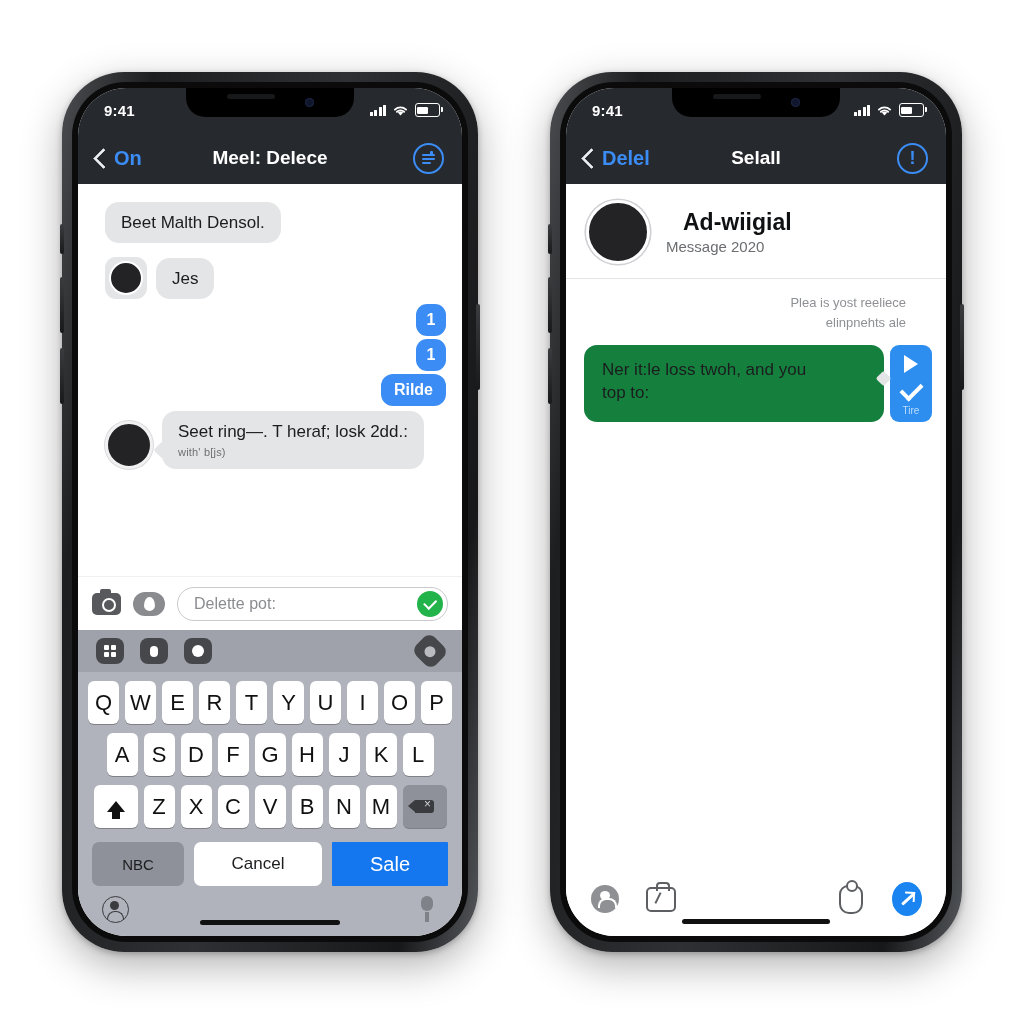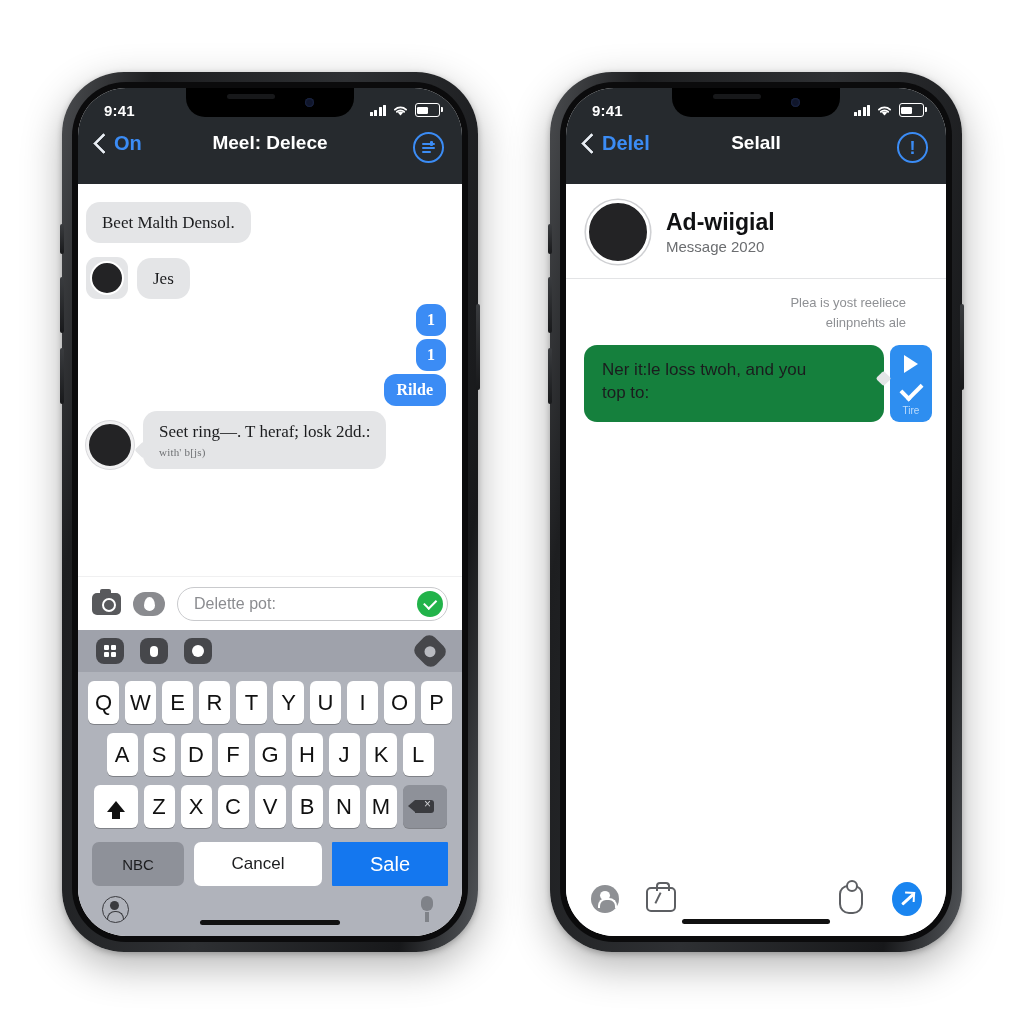--- a/index.html
+++ b/index.html
@@ -80,21 +80,21 @@
   .bars i:nth-child(3){height:8.5px;}
   .bars i:nth-child(4){height:11px;}
   .batt{width:23px;height:11.5px;border:1.6px solid #fff;border-radius:3px;position:relative;display:flex;align-items:center;}
   .batt::after{content:"";position:absolute;right:-3.6px;top:3px;width:2px;height:4.5px;background:#fff;border-radius:0 1px 1px 0;}
   .batt i{display:block;height:7px;width:11px;background:#fff;border-radius:1.3px;margin-left:1.4px;}
 
   
   .navbar{
     flex:0 0 52px;height:52px;
     background:#262a2e;
-    display:flex;align-items:flex-start;justify-content:space-between;
+    display:flex;align-items:center;justify-content:space-between;
     padding:0 18px;box-sizing:border-box;
     position:relative;
   }
   .nav-back{display:flex;align-items:center;gap:3px;cursor:pointer;}
   .chev{width:12px;height:12px;border-left:3.4px solid #e9eef4;border-bottom:3.4px solid #e9eef4;transform:rotate(45deg);border-radius:1px;}
   .nav-back-label{color:#3b8cf5;font-size:20px;font-weight:bold;}
   .nav-title{
     position:absolute;left:0;right:0;text-align:center;
     color:#fff;font-size:19px;font-weight:bold;pointer-events:none;
   }
@@ -106,21 +106,21 @@
   }
   .ic-filter{width:13px;height:11px;position:relative;}
   .ic-filter span{position:absolute;left:0;height:2px;background:#3b8cf5;border-radius:1px;}
   .ic-filter span:nth-child(1){top:1px;width:13px;}
   .ic-filter span:nth-child(2){top:5px;width:13px;}
   .ic-filter span:nth-child(3){top:9px;width:9px;}
   .ic-filter::before{content:"";position:absolute;top:-1.5px;left:8px;width:2.5px;height:5px;background:#3b8cf5;border-radius:1px;}
   .ic-info{color:#3b8cf5;font-size:18px;font-weight:bold;line-height:1;}
 
   
-  .convo{flex:1 1 auto;background:#fff;position:relative;overflow:hidden;padding:18px 8px 0;box-sizing:border-box;font-family:Liberation Serif, serif;}
+  .convo{flex:1 1 auto;background:#fff;position:relative;overflow:hidden;padding:18px 27px 0;box-sizing:border-box;}
 
   .bubble{
     background:#e4e5e7;color:#1b1c1e;
     border-radius:14px;
     padding:10px 16px;
     font-size:17px;line-height:1.25;
     display:inline-block;max-width:78%;
   }
   .row{display:flex;align-items:flex-end;gap:9px;margin-bottom:14px;}
   .avatar{
@@ -209,21 +209,21 @@
   .globe::after{content:"";position:absolute;left:4px;bottom:3px;width:15px;height:7px;border:1.8px solid #3a3b3f;border-bottom:none;border-radius:8px 8px 0 0;}
   .micbig{width:22px;height:26px;position:relative;}
   .micbig i{position:absolute;left:5px;top:0;width:12px;height:15px;background:#7f8288;border-radius:6px;}
   .micbig::after{content:"";position:absolute;left:9px;bottom:0;width:4px;height:10px;background:#7f8288;}
   .homebar{position:absolute;left:50%;transform:translateX(-50%);bottom:7px;width:140px;height:5px;border-radius:3px;background:#111;}
 
   
   .detail{flex:1 1 auto;background:#fff;display:flex;flex-direction:column;overflow:hidden;}
   .dhead{display:flex;align-items:center;gap:16px;padding:16px 20px 14px;border-bottom:1px solid #e3e4e6;}
   .dhead .avatar{width:58px;height:58px;flex:0 0 58px;border:3px solid #fff;box-shadow:0 0 0 1.6px #cfd0d3;}
-  .dname{font-size:23px;font-weight:bold;color:#101113;line-height:1.15;}
+  .dname{font-size:23px;font-weight:bold;color:#101113;line-height:1.15;margin-left:17px;}
   .dsub{font-size:15px;color:#6b6d70;margin-top:3px;}
   .dnote{text-align:right;color:#8e9094;font-size:13px;line-height:1.55;padding:14px 40px 6px;}
   .drow{display:flex;align-items:stretch;gap:0;padding:6px 14px 0 18px;}
   .dbubble{
     background:#15803d;color:#1b1c1e;border-radius:13px;
     padding:14px 18px;font-size:17px;line-height:1.35;flex:1 1 auto;position:relative;
   }
   .dbubble::after{content:"";position:absolute;right:-5px;top:28px;width:11px;height:11px;background:#e4e5e7;transform:rotate(45deg);border-radius:2px;}
   .daction{
     width:42px;background:#2e8ef0;border-radius:9px;margin-left:6px;

